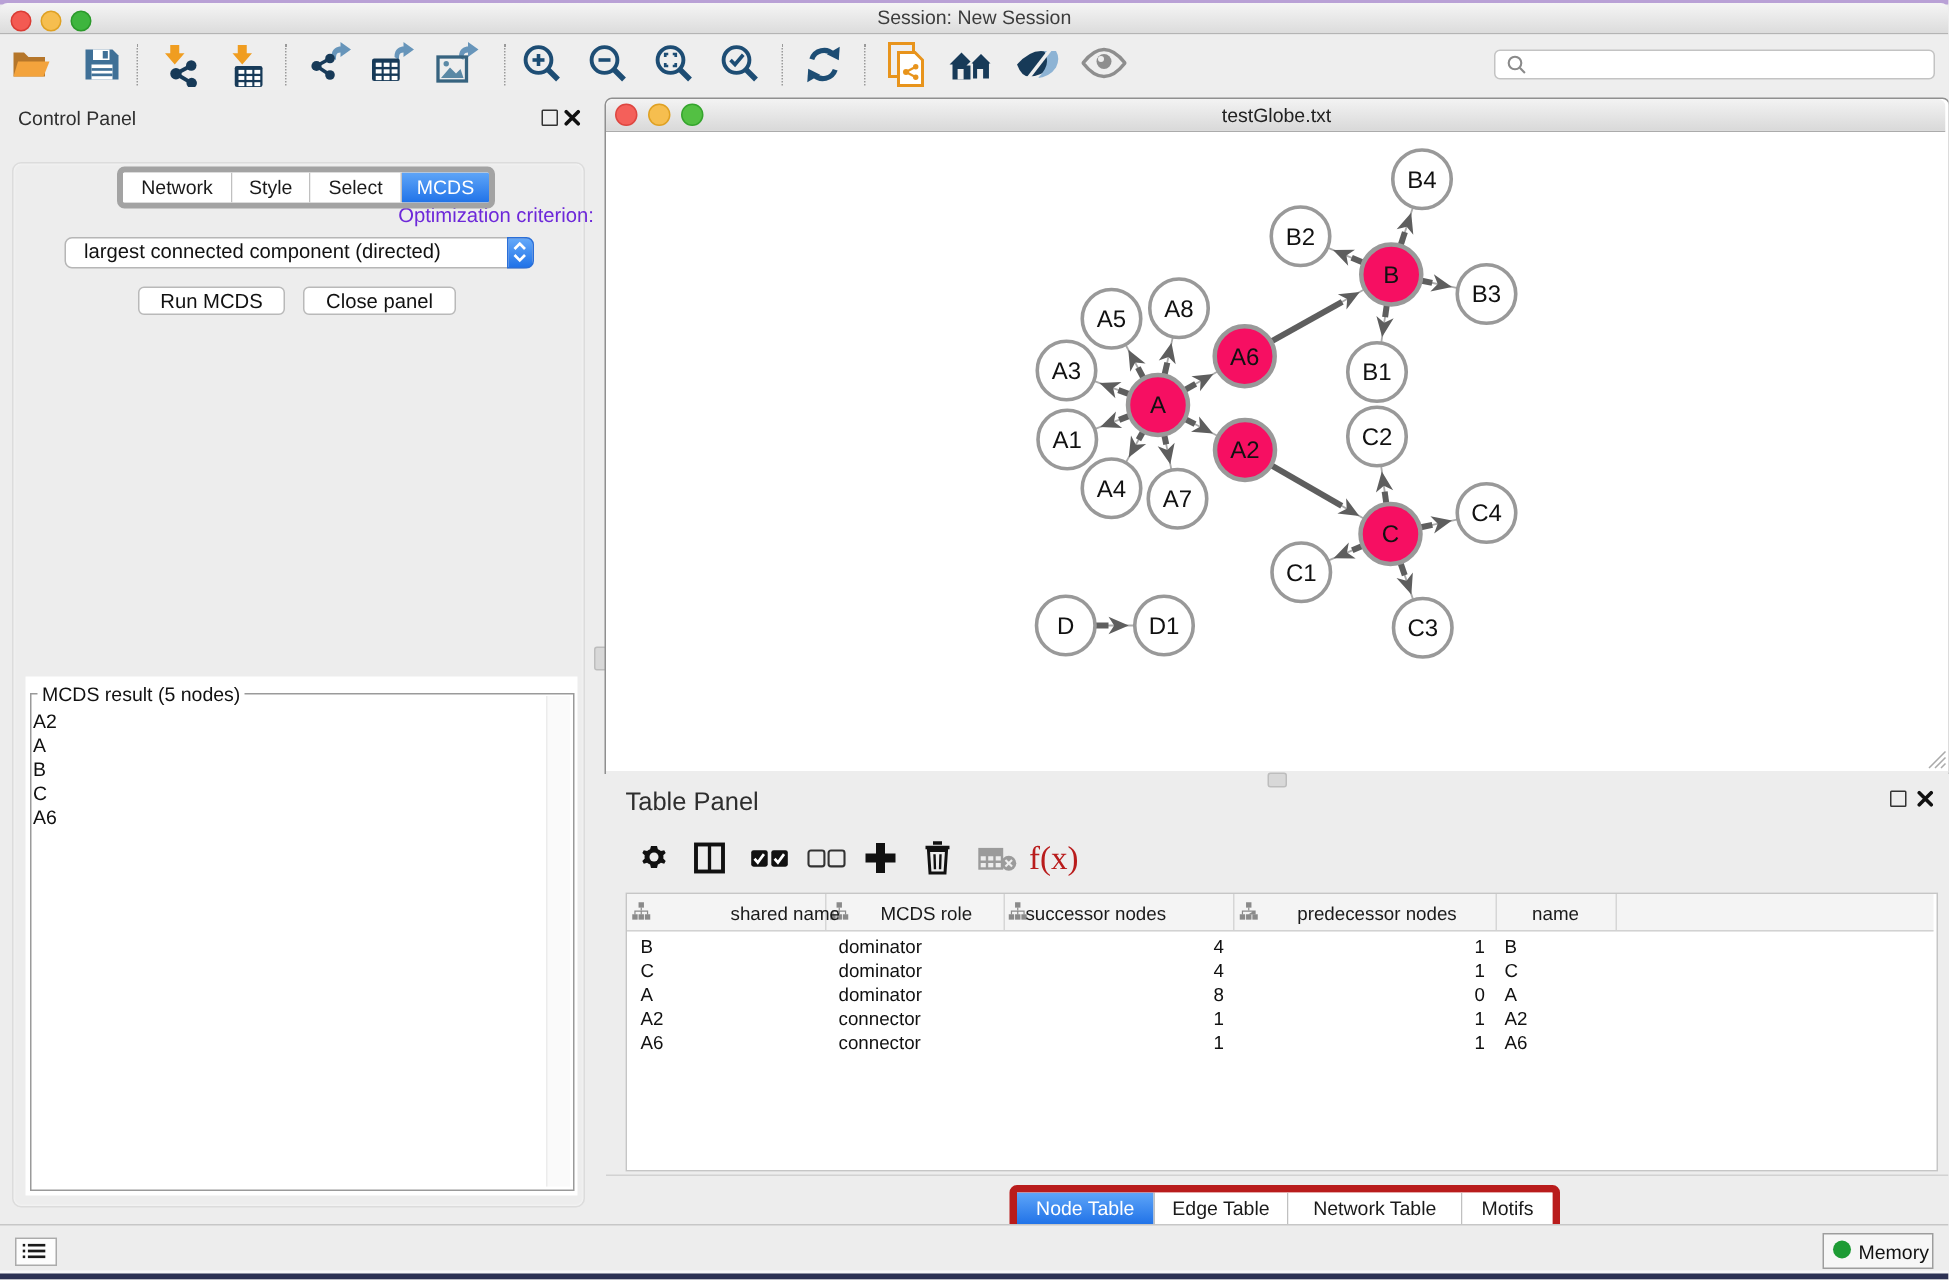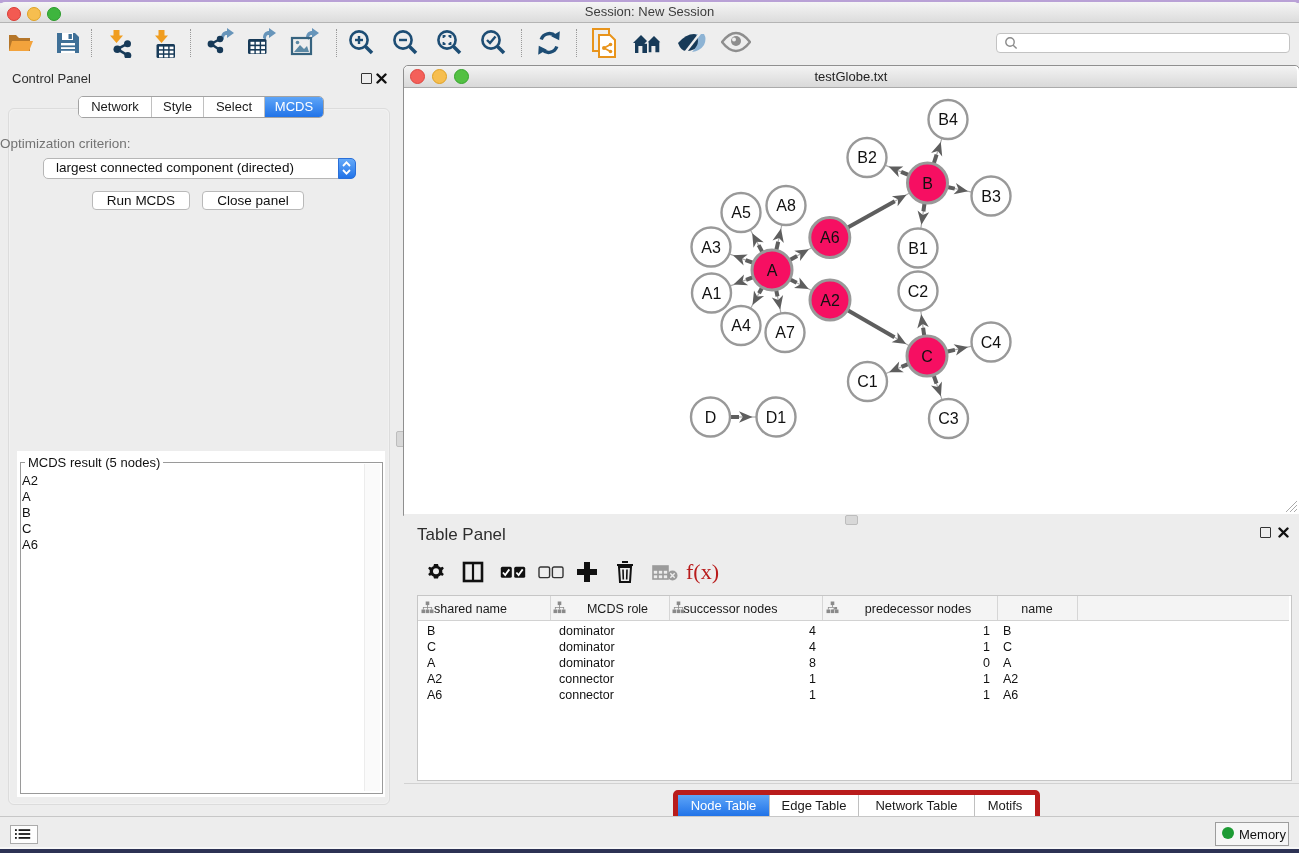--- a/index.html
+++ b/index.html
@@ -160,26 +160,26 @@
     <circle cx="13" cy="8.4" r="2" fill="#eeeeee"></circle>
 </svg>
 
 <div class="abs" style="left:0;top:60px;width:396px;height:756px;background:#ededed"></div>
 <div class="abs" style="left:12px;top:71px;font-size:13px;color:#2e2e2e">Control Panel</div>
 <div class="abs" style="left:361px;top:73px;width:9px;height:9px;border:1.6px solid #333;border-radius:1px"></div>
 <svg class="abs" style="left:376px;top:73px" width="11" height="11" viewBox="0 0 11 11">
     <path d="M1.5 1.5 L9.5 9.5 M9.5 1.5 L1.5 9.5" stroke="#111" stroke-width="2.4" stroke-linecap="round"></path>
   </svg>
 
-<div class="abs" style="left:78px;top:96px;height:20px;border-radius:5px;overflow:hidden;border:1px solid #a3a3a3;background:#fff;z-index:3">
+<div class="abs" style="left:78px;top:111px;height:20px;border-radius:5px;overflow:hidden;border:4px solid #a3a3a3;background:#fff;z-index:3">
 <div class="seg" style="width:72px;line-height:20px">Network</div><div class="seg" style="width:51px;line-height:20px">Style</div><div class="seg" style="width:60px;line-height:20px">Select</div><div class="seg" style="width:58px;line-height:20px;background:linear-gradient(#5ea5f8,#2173e8);color:#fff;border-right:none">MCDS</div>
 </div>
 
 <div class="abs" style="left:8px;top:108px;width:380px;height:695px;background:#ededed;border:1px solid #dcdcdc;border-radius:6px;box-shadow:0 0 2px rgba(255,255,255,.8) inset"></div>
-<div class="abs" style="left:0px;top:136px;width:396px;text-align:left;font-size:13.5px;color:#737373">Optimization criterion:</div>
+<div class="abs" style="left:0px;top:136px;width:396px;text-align:right;font-size:13.5px;color:#6d28d9">Optimization criterion:</div>
 
 <div class="abs" style="left:43px;top:158px;width:309px;height:19px;background:#fff;border:1px solid #b6b6b6;border-radius:5px"></div>
 <div class="abs" style="left:56px;top:160px;font-size:13.5px;color:#111">largest connected component (directed)</div>
 <div class="abs" style="left:338px;top:158px;width:16px;height:19px;background:linear-gradient(#64a9f9,#2173e8);border:1px solid #2a6fd8;border-radius:0 5px 5px 0"></div>
 <svg class="abs" style="left:341px;top:160px" width="11" height="16" viewBox="0 0 11 16">
     <path d="M2 6 L5.5 2.4 L9 6" fill="none" stroke="#fff" stroke-width="1.8"></path>
     <path d="M2 10 L5.5 13.6 L9 10" fill="none" stroke="#fff" stroke-width="1.8"></path>
   </svg>
 
 <div class="btn" style="left:92px;top:191px;width:96px;height:17px;line-height:17px">Run MCDS</div>
@@ -402,21 +402,21 @@
 <svg class="abs" style="left:826px;top:601px" width="13" height="14" viewBox="0 0 13 14">
     <g fill="#8a8a8a">
       <rect x="4.7" y="0.5" width="3.6" height="3.6"></rect>
       <rect x="0.5" y="8.5" width="3.6" height="3.6"></rect>
       <rect x="4.7" y="8.5" width="3.6" height="3.6"></rect>
       <rect x="8.9" y="8.5" width="3.6" height="3.6"></rect>
       <path d="M6.1 4 L6.9 4 L6.9 6 L6.1 6 Z"></path>
       <path d="M1.9 6 L11.1 6 L11.1 6.8 L1.9 6.8 Z M1.9 6 L2.7 6 L2.7 8.6 L1.9 8.6 Z M10.3 6 L11.1 6 L11.1 8.6 L6.1 8.6 Z"></path>
     </g>
   </svg>
-<div class="abs" style="left:434px;top:602px;width:116px;text-align:left;font-size:12.5px;color:#1a1a1a">shared name</div>
+<div class="abs" style="left:444px;top:602px;width:116px;text-align:right;font-size:12.5px;color:#1a1a1a">shared name</div>
 <div class="abs" style="left:566px;top:602px;width:103px;text-align:center;font-size:12.5px;color:#1a1a1a">MCDS role</div>
 <div class="abs" style="left:662px;top:602px;width:137px;text-align:center;font-size:12.5px;color:#1a1a1a">successor nodes</div>
 <div class="abs" style="left:839px;top:602px;width:158px;text-align:center;font-size:12.5px;color:#1a1a1a">predecessor nodes</div>
 <div class="abs" style="left:997px;top:602px;width:80px;text-align:center;font-size:12.5px;color:#1a1a1a">name</div>
 
 <div class="abs" style="left:427px;top:623px;font-size:12.5px;color:#111;line-height:16px">B<br>C<br>A<br>A2<br>A6</div>
 <div class="abs" style="left:559px;top:623px;font-size:12.5px;color:#111;line-height:16px">dominator<br>dominator<br>dominator<br>connector<br>connector</div>
 <div class="abs" style="left:716px;top:623px;width:100px;text-align:right;font-size:12.5px;color:#111;line-height:16px">4<br>4<br>8<br>1<br>1</div>
 <div class="abs" style="left:890px;top:623px;width:100px;text-align:right;font-size:12.5px;color:#111;line-height:16px">1<br>1<br>0<br>1<br>1</div>
 <div class="abs" style="left:1003px;top:623px;font-size:12.5px;color:#111;line-height:16px">B<br>C<br>A<br>A2<br>A6</div>

